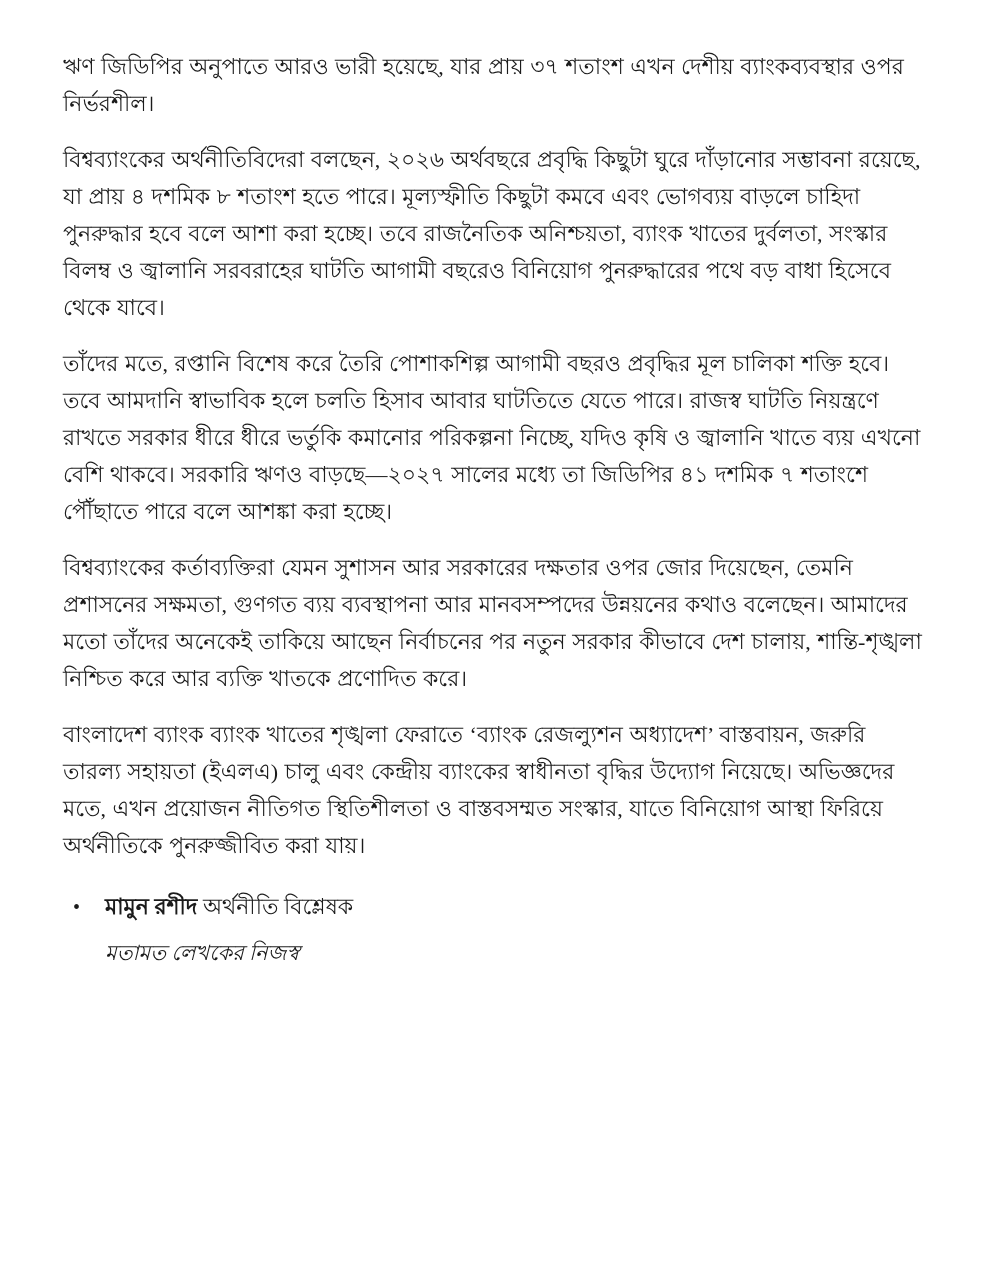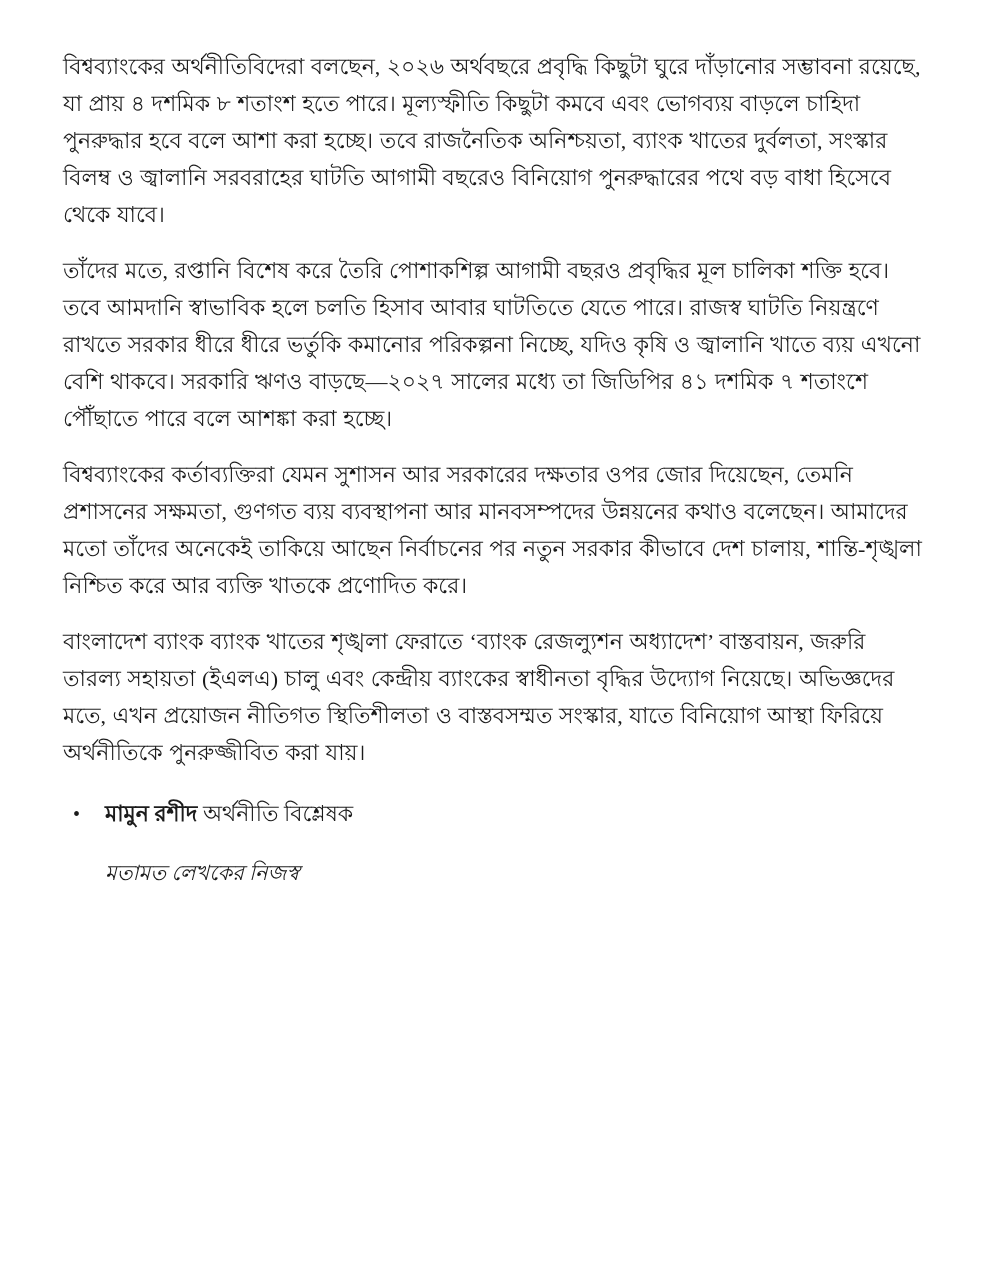--- a/index.html
+++ b/index.html
@@ -39,32 +39,33 @@
     width: 32px;
     flex: 0 0 32px;
     font-size: 20px;
     line-height: 30px;
   }
   .byline .byline-text b {
     font-weight: 700;
     text-align: center;
   }
   .disclaimer {
-    margin: 29px 0 0 42px;
+    margin: 16px 0 0 42px;
     font-size: 21px;
     line-height: 30px;
     font-style: italic;
   }
 </style>
 </head>
 <body>
 
 <div class="page">
   <div class="article">
 
+    <p class="body-para">ঋণ জিডিপির অনুপাতে আরও ভারী হয়েছে, যার প্রায় ৩৭ শতাংশ এখন দেশীয় ব্যাংকব্যবস্থার ওপর নির্ভরশীল।</p>
 
     <p class="body-para">বিশ্বব্যাংকের অর্থনীতিবিদেরা বলছেন, ২০২৬ অর্থবছরে প্রবৃদ্ধি কিছুটা ঘুরে দাঁড়ানোর সম্ভাবনা রয়েছে, যা প্রায় ৪ দশমিক ৮ শতাংশ হতে পারে। মূল্যস্ফীতি কিছুটা কমবে এবং ভোগব্যয় বাড়লে চাহিদা পুনরুদ্ধার হবে বলে আশা করা হচ্ছে। তবে রাজনৈতিক অনিশ্চয়তা, ব্যাংক খাতের দুর্বলতা, সংস্কার বিলম্ব ও জ্বালানি সরবরাহের ঘাটতি আগামী বছরেও বিনিয়োগ পুনরুদ্ধারের পথে বড় বাধা হিসেবে থেকে যাবে।</p>
 
     <p class="body-para">তাঁদের মতে, রপ্তানি বিশেষ করে তৈরি পোশাকশিল্প আগামী বছরও প্রবৃদ্ধির মূল চালিকা শক্তি হবে। তবে আমদানি স্বাভাবিক হলে চলতি হিসাব আবার ঘাটতিতে যেতে পারে। রাজস্ব ঘাটতি নিয়ন্ত্রণে রাখতে সরকার ধীরে ধীরে ভর্তুকি কমানোর পরিকল্পনা নিচ্ছে, যদিও কৃষি ও জ্বালানি খাতে ব্যয় এখনো বেশি থাকবে। সরকারি ঋণও বাড়ছে—২০২৭ সালের মধ্যে তা জিডিপির ৪১ দশমিক ৭ শতাংশে পৌঁছাতে পারে বলে আশঙ্কা করা হচ্ছে।</p>
 
     <p class="body-para">বিশ্বব্যাংকের কর্তাব্যক্তিরা যেমন সুশাসন আর সরকারের দক্ষতার ওপর জোর দিয়েছেন, তেমনি প্রশাসনের সক্ষমতা, গুণগত ব্যয় ব্যবস্থাপনা আর মানবসম্পদের উন্নয়নের কথাও বলেছেন। আমাদের মতো তাঁদের অনেকেই তাকিয়ে আছেন নির্বাচনের পর নতুন সরকার কীভাবে দেশ চালায়, শান্তি-শৃঙ্খলা নিশ্চিত করে আর ব্যক্তি খাতকে প্রণোদিত করে।</p>
 
     <p class="body-para">বাংলাদেশ ব্যাংক ব্যাংক খাতের শৃঙ্খলা ফেরাতে ‘ব্যাংক রেজল্যুশন অধ্যাদেশ’ বাস্তবায়ন, জরুরি তারল্য সহায়তা (ইএলএ) চালু এবং কেন্দ্রীয় ব্যাংকের স্বাধীনতা বৃদ্ধির উদ্যোগ নিয়েছে। অভিজ্ঞদের মতে, এখন প্রয়োজন নীতিগত স্থিতিশীলতা ও বাস্তবসম্মত সংস্কার, যাতে বিনিয়োগ আস্থা ফিরিয়ে অর্থনীতিকে পুনরুজ্জীবিত করা যায়।</p>
 
     <div class="byline">

